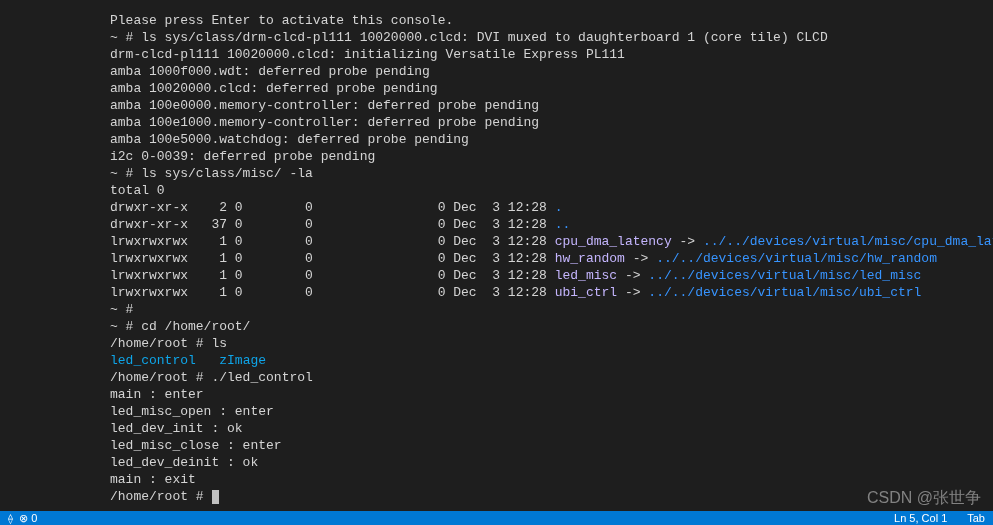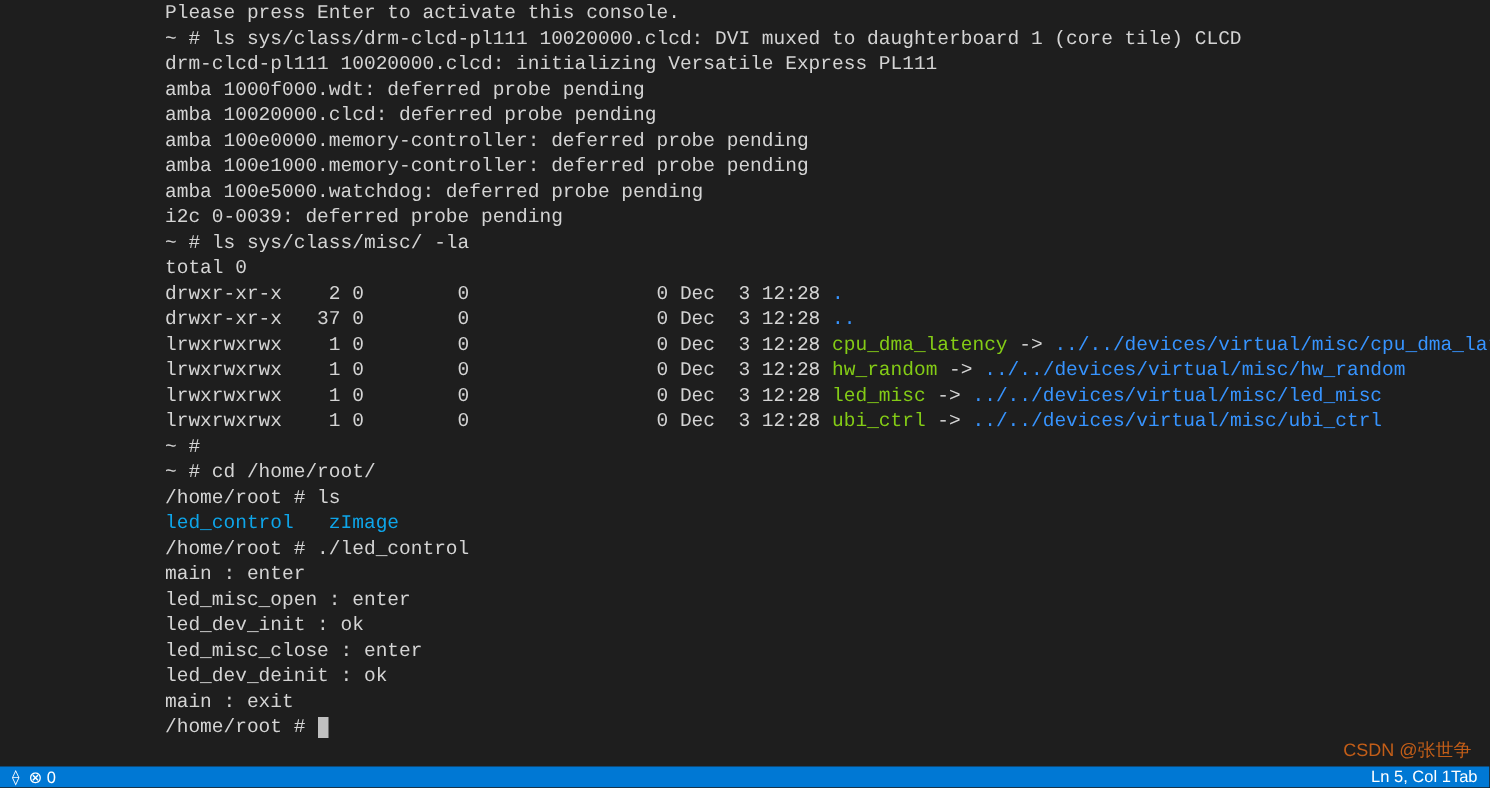--- a/index.html
+++ b/index.html
@@ -7,27 +7,27 @@
       width: 993px;
       height: 525px;
       background: #1e1e1e;
       font-family: 'Consolas', 'Courier New', monospace;
       font-size: 13px;
       color: #d4d4d4;
       overflow: hidden;
       position: relative;
     }
     .terminal-area {
-      padding: 0 0 0 110px;
+      padding: 12px 0 0 110px;
       line-height: 17px;
       white-space: pre;
     }
     .line { white-space: pre; }
     .c-white { color: #d4d4d4; }
-    .c-cyan { color: #84cc16; }
+    .c-cyan { color: #c4b5fd; }
     .c-blue { color: #3794ff; }
     .c-green { color: #0ea5e9; }
     .cursor {
       display: inline-block;
       width: 7px;
       height: 14px;
       background: #c0c0c0;
       vertical-align: text-bottom;
       margin-left: 1px;
     }
@@ -40,27 +40,27 @@
       background: #0078d4;
       color: #ffffff;
       font-size: 11px;
       display: flex;
       align-items: center;
       justify-content: space-between;
       padding: 0 8px;
       font-family: -apple-system, 'Segoe UI', sans-serif;
     }
     .status-left { display: flex; align-items: center; gap: 6px; }
-    .status-right { display: flex; align-items: center; gap: 0; }
+    .status-right { display: flex; align-items: center; gap: 20px; }
     .watermark {
       position: absolute;
       bottom: 16px;
       right: 12px;
-      color: #f97316;
-      font-size: 12px;
+      color: #a3a3a3;
+      font-size: 16px;
       opacity: 0.75;
       font-family: -apple-system, 'Segoe UI', sans-serif;
     }
     .antenna {
       display: inline-block;
       font-size: 10px;
     }
   </style>
 </head>
 <body>

